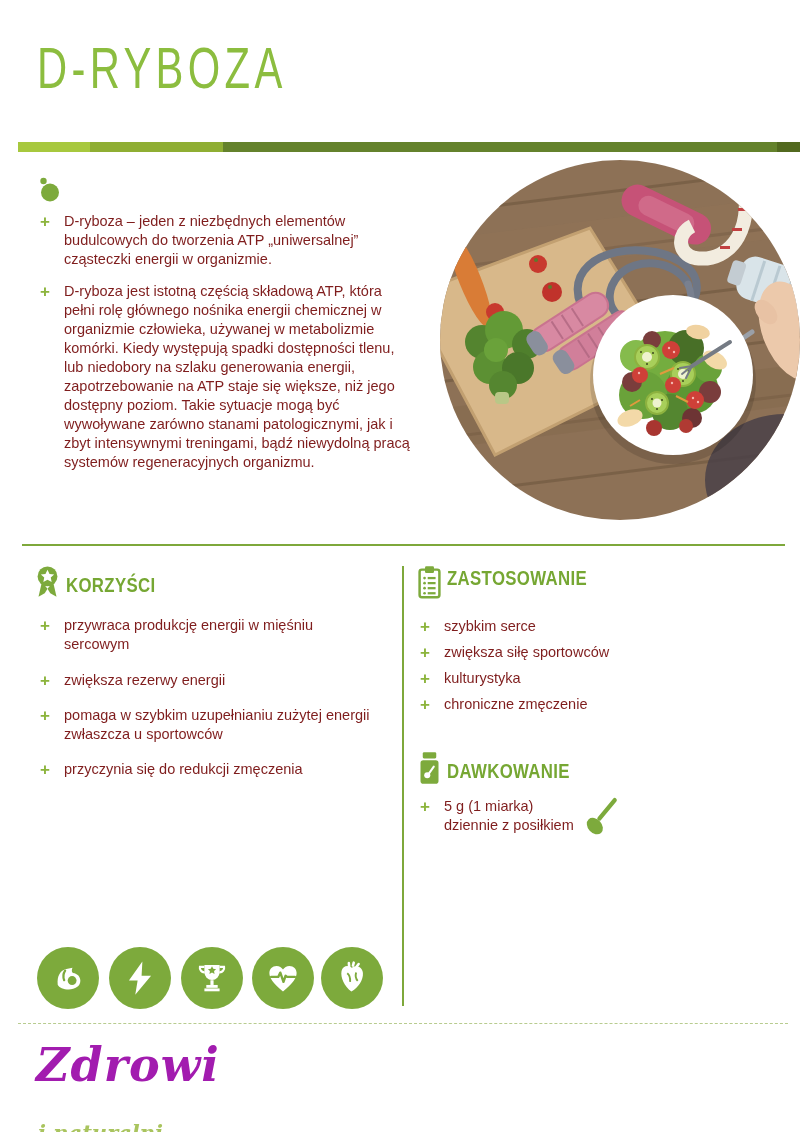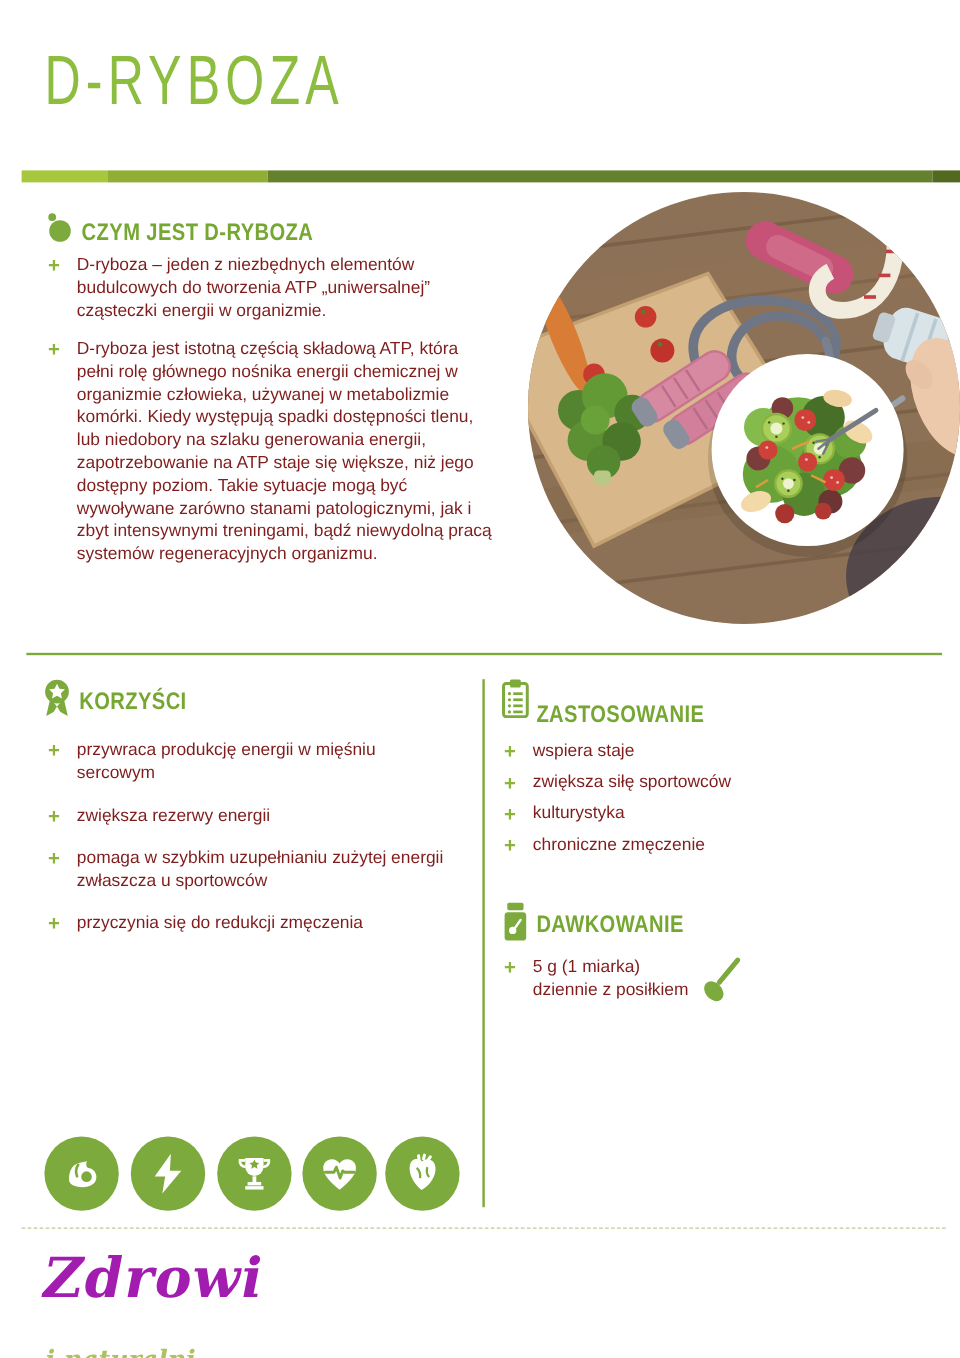--- a/index.html
+++ b/index.html
@@ -58,23 +58,20 @@
     <div style="width:133px;background:#8fae33"></div>
     <div style="width:554px;background:#64822c"></div>
     <div style="width:23px;background:#52691f"></div>
   </div>
 
   <div class="abs" style="left:36px;top:176px">
     <svg width="27" height="27" viewBox="0 0 27 27">
       <circle cx="7.5" cy="5" r="3.2" fill="#7daa3c"></circle>
       <circle cx="14" cy="16.5" r="9" fill="#7daa3c"></circle>
     </svg>
-  </div>
-  <div class="abs" style="left:68px;top:183px">
-    <span class="sec-head">CZYM JEST D-RYBOZA</span>
   </div>
 
   <div class="abs bullet" style="left:40px;top:212px;width:372px">
     <span class="plus">+</span>
     <span class="btxt" style="width:340px">D-ryboza – jeden z niezbędnych elementów budulcowych do tworzenia ATP „uniwersalnej” cząsteczki energii w organizmie.</span>
   </div>
   <div class="abs bullet" style="left:40px;top:282px;width:380px">
     <span class="plus">+</span>
     <span class="btxt" style="width:348px">D-ryboza jest istotną częścią składową ATP, która pełni rolę głównego nośnika energii chemicznej w organizmie człowieka, używanej w metabolizmie komórki. Kiedy występują spadki dostępności tlenu, lub niedobory na szlaku generowania energii, zapotrzebowanie na ATP staje się większe, niż jego dostępny poziom. Takie sytuacje mogą być wywoływane zarówno stanami patologicznymi, jak i zbyt intensywnymi treningami, bądź niewydolną pracą systemów regeneracyjnych organizmu.</span>
   </div>
@@ -293,27 +290,27 @@
           <rect x="10.4" y="10.5" width="7" height="2"></rect>
         <circle cx="7.6" cy="16" r="1.2"></circle>
           <rect x="10.4" y="15" width="7" height="2"></rect>
         <circle cx="7.6" cy="20.5" r="1.2"></circle>
           <rect x="10.4" y="19.5" width="7" height="2"></rect>
         <circle cx="7.6" cy="25" r="1.2"></circle>
           <rect x="10.4" y="24" width="7" height="2"></rect>
       </g>
     </svg>
   </div>
-  <div class="abs" style="left:447px;top:585px">
+  <div class="abs" style="left:447px;top:567px">
     <span class="sec-head">ZASTOSOWANIE</span>
   </div>
 
   <div class="abs bullet" style="left:420px;top:617px;width:340px">
     <span class="plus">+</span>
-    <span class="btxt">wspiera staje</span>
+    <span class="btxt">szybkim serce</span>
   </div>
   <div class="abs bullet" style="left:420px;top:643px;width:340px">
     <span class="plus">+</span>
     <span class="btxt">zwiększa siłę sportowców</span>
   </div>
   <div class="abs bullet" style="left:420px;top:669px;width:340px">
     <span class="plus">+</span>
     <span class="btxt">kulturystyka</span>
   </div>
   <div class="abs bullet" style="left:420px;top:695px;width:340px">

